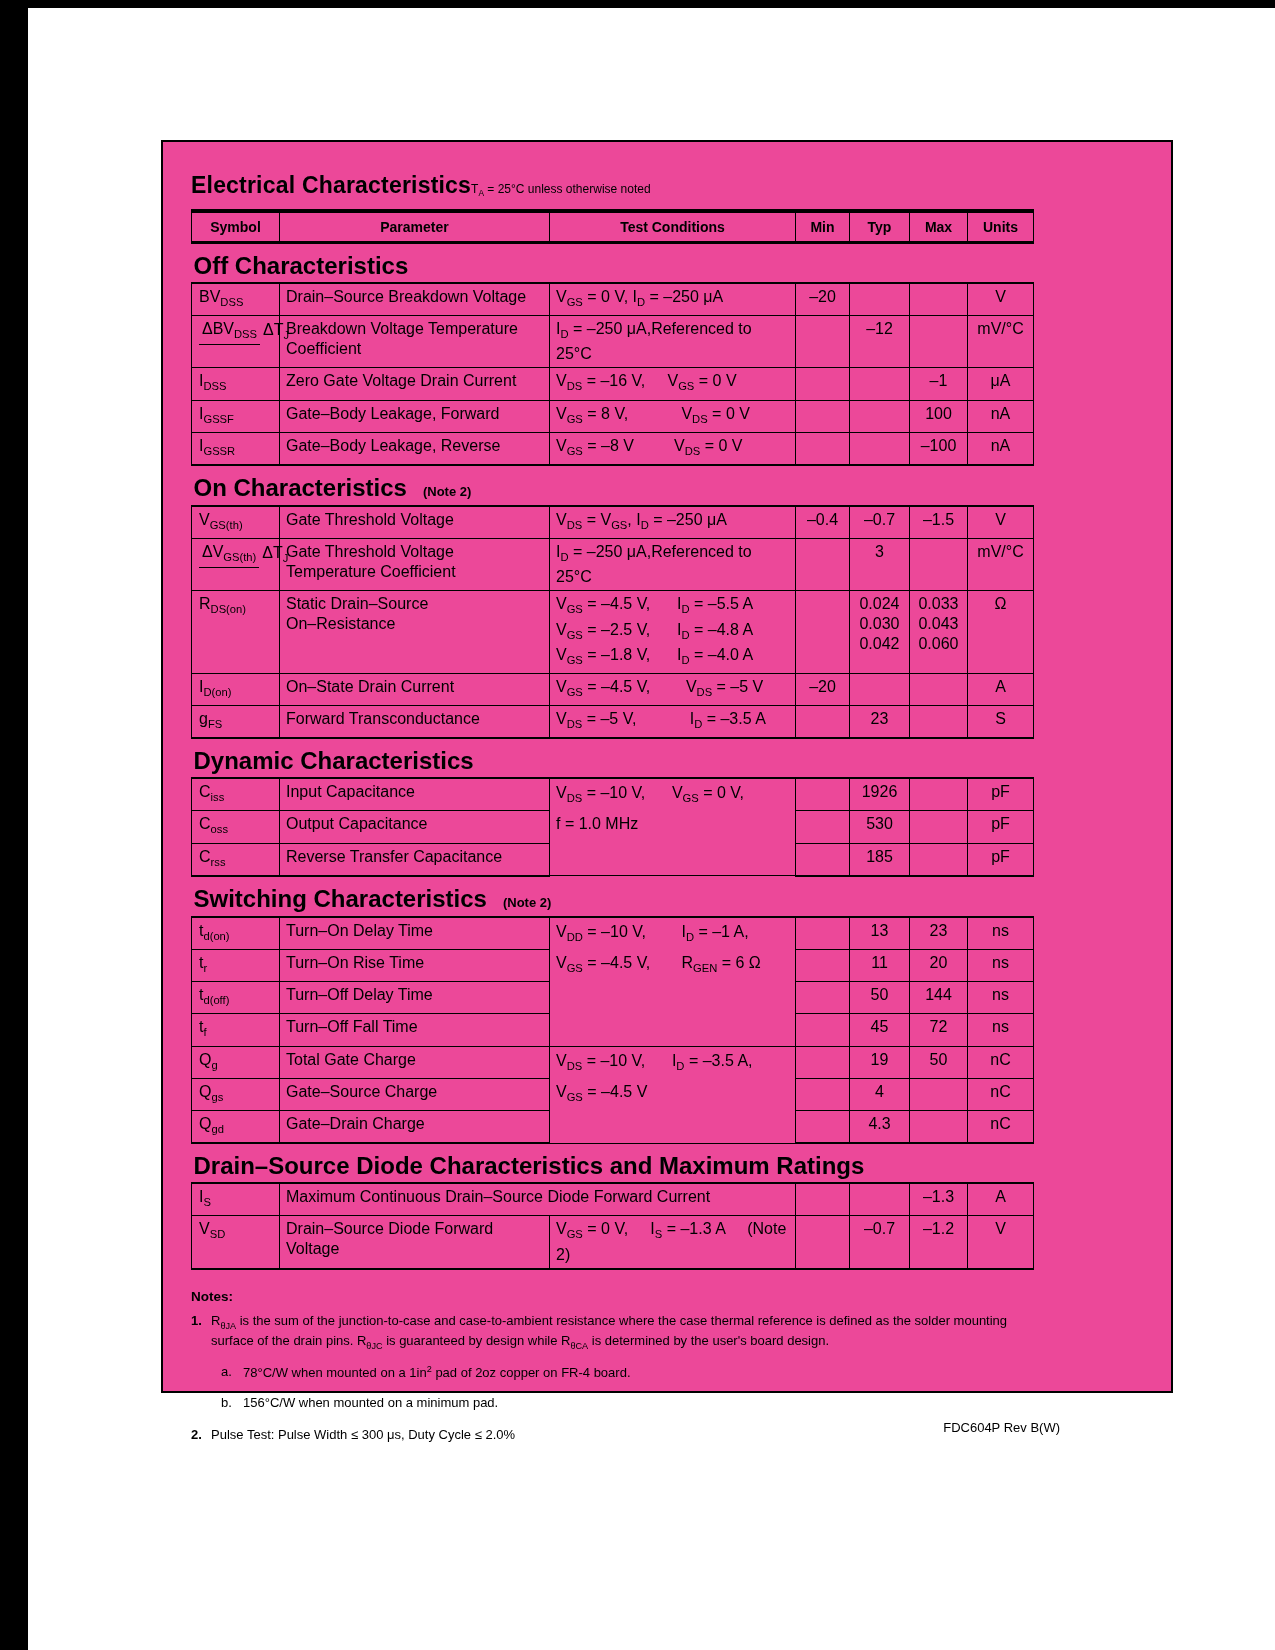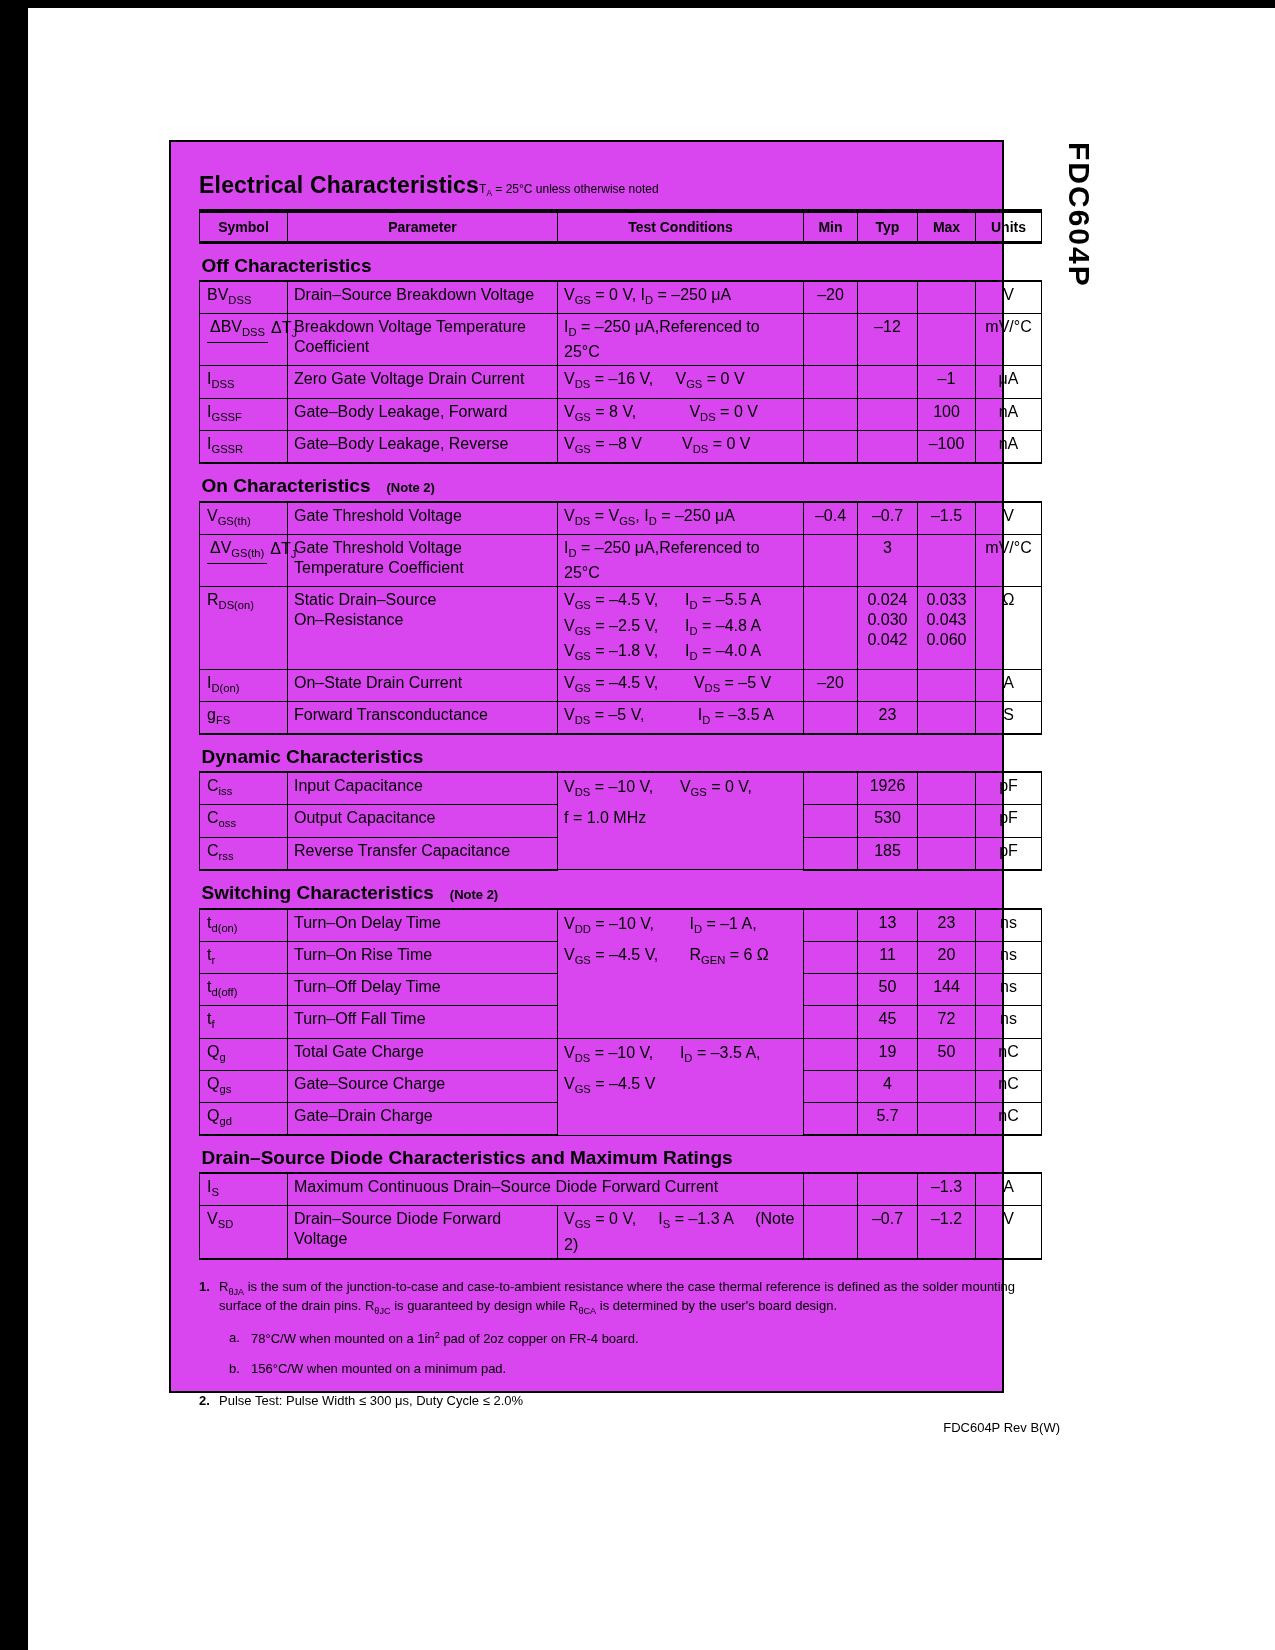--- a/index.html
+++ b/index.html
@@ -12,24 +12,24 @@
   .bar-top { position:absolute; top:0; left:0; width:1275px; height:8px; background:#000; }
   .bar-left { position:absolute; top:0; left:0; width:28px; height:1650px; background:#000; }
 
   .side-title {
     position:absolute; left:1062px; top:142px;
     writing-mode:vertical-rl;
     font-size:30px; font-weight:bold; letter-spacing:2px;
   }
 
   .frame {
-    position:absolute; left:169px; top:140px;
-    width:835px; height:1253px;
+    position:absolute; left:161px; top:140px;
+    width:1012px; height:1253px;
     border:2px solid #000;
-    background:#d946ef;
+    background:#ec4899;
   }
   .content { padding:30px 26px 0 28px; }
 
   .title-row { display:flex; align-items:baseline; margin-bottom:10px; }
   h1 { font-size:23px; font-weight:bold; letter-spacing:0.2px; }
   .subtitle { font-size:12px; }
 
   table { border-collapse:collapse; width:842px; table-layout:fixed; margin-top:4px; }
   th {
     border:1px solid #000; border-top:4px solid #000; border-bottom:3px solid #000;
@@ -38,21 +38,21 @@
   td {
     border:1px solid #000;
     font-size:16px; line-height:20px;
     padding:3px 6px; vertical-align:top;
     white-space:pre-wrap;
   }
   tr.sec td {
     border-left:0; border-right:0; border-top:0; border-bottom:2px solid #000;
     padding:12px 0 3px 2px; white-space:normal;
   }
-  .st { font-size:19px; font-weight:bold; }
+  .st { font-size:24px; font-weight:bold; }
   .sn { font-size:13px; font-weight:bold; margin-left:16px; }
   tr.lastrow td { border-bottom:2px solid #000; }
   td.sym { padding-left:7px; }
   td.c { text-align:center; padding-left:2px; padding-right:2px; }
   td.gcell { line-height:26px; padding-top:1px; }
   sub { font-size:70%; }
   sup { font-size:70%; }
   .frac { display:inline-flex; align-items:center; line-height:18px; }
   .ft { border-bottom:1px solid #000; padding:0 3px 1px 3px; }
   .fb { padding:0 3px; }
@@ -302,21 +302,21 @@
           <td>Gate–Source Charge</td>
           <td class="c"></td>
           <td class="c">4</td>
           <td class="c"></td>
           <td class="c">nC</td>
         </tr>
         <tr class="lastrow">
           <td class="sym">Q<sub>gd</sub></td>
           <td>Gate–Drain Charge</td>
           <td class="c"></td>
-          <td class="c">5.7</td>
+          <td class="c">4.3</td>
           <td class="c"></td>
           <td class="c">nC</td>
         </tr>
       </tbody>
 
       <tbody>
         <tr class="sec">
             <td colspan="7"><span class="st">Drain–Source Diode Characteristics and Maximum Ratings</span></td>
           </tr>
         <tr>
@@ -334,20 +334,21 @@
           <td>V<sub>GS</sub> = 0 V,     I<sub>S</sub> = –1.3 A     (Note 2)</td>
           <td class="c"></td>
           <td class="c">–0.7</td>
           <td class="c">–1.2</td>
           <td class="c">V</td>
         </tr>
       </tbody>
     </table>
 
     <div class="notes">
+      <div class="note-label">Notes:</div>
       <div class="note">
         <span class="num">1.</span>
         <span class="txt">R<sub>θJA</sub> is the sum of the junction-to-case and case-to-ambient resistance where the case thermal reference is defined as the solder mounting surface of the drain pins.  R<sub>θJC</sub> is guaranteed by design while R<sub>θCA</sub> is determined by the user's board design.</span>
       </div>
       <div class="subnote">
         <span class="num">a.</span>
         <span class="txt">78°C/W when mounted on a 1in<sup>2</sup> pad of 2oz copper on FR-4 board.</span>
       </div>
       <div class="subnote">
         <span class="num">b.</span>

